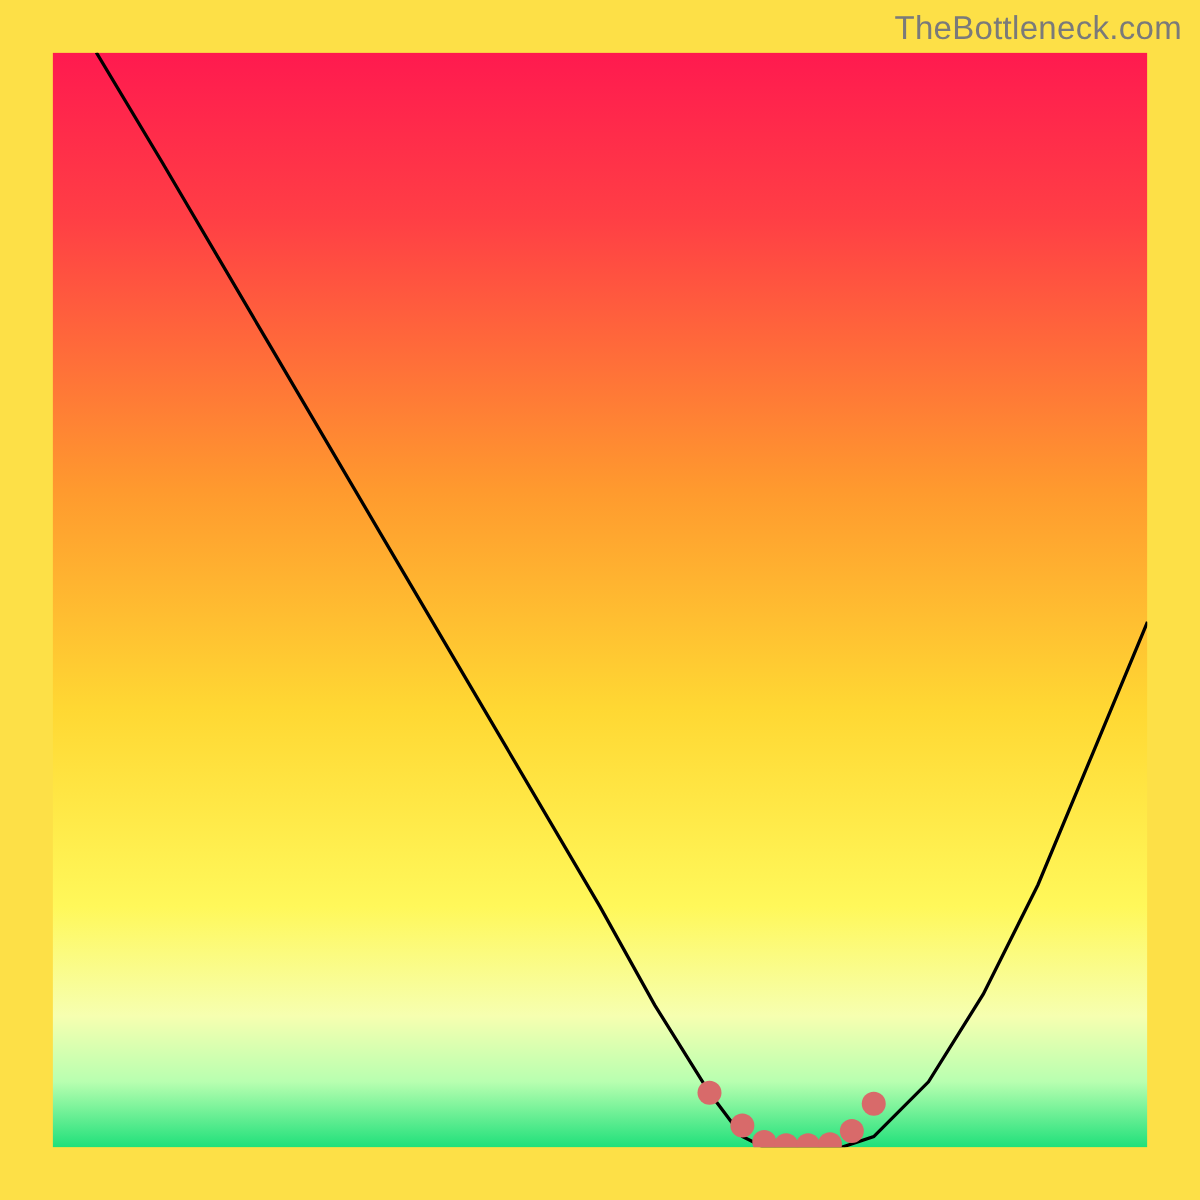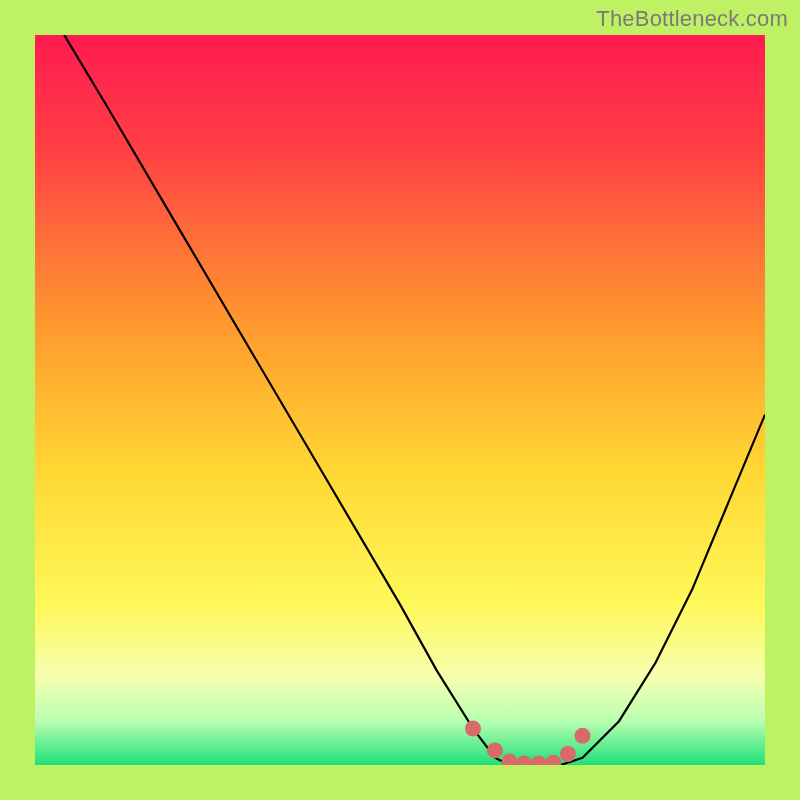--- a/index.html
+++ b/index.html
@@ -10,21 +10,21 @@
     height: 800px;
     position: relative;
     font-family: Arial, Helvetica, sans-serif;
   }
   .frame {
     position: absolute;
     top: 0;
     left: 0;
     width: 800px;
     height: 800px;
-    background: #bef264;
+    background: #fde047;
   }
   .plot-area {
     position: absolute;
     left: 35px;
     top: 35px;
     width: 730px;
     height: 730px;
     overflow: hidden;
   }
   .watermark {

